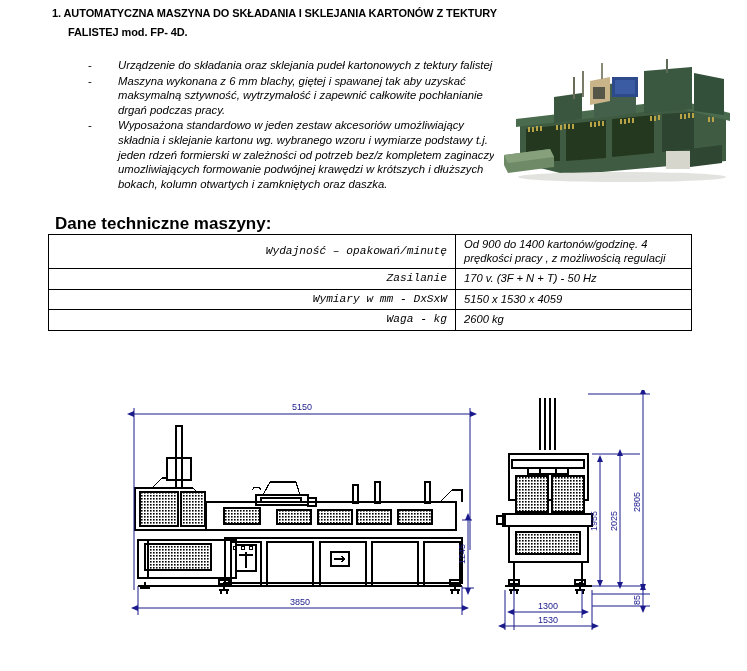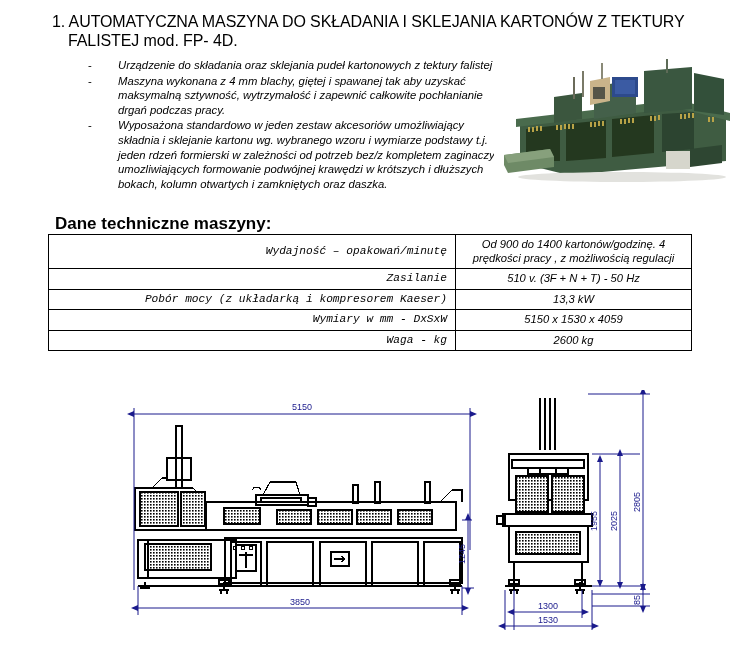--- a/index.html
+++ b/index.html
@@ -13,24 +13,24 @@
     position: relative;
     font-family: "Liberation Sans", sans-serif;
     color: #000000;
     overflow: hidden;
   }
 
   
   #doc-heading {
     position: absolute;
     left: 52px;
-    top: 12px;
+    top: 4px;
     width: 680px;
-    font-size: 16px;
-    font-weight: normal;
+    font-size: 11px;
+    font-weight: bold;
     line-height: 19px;
     letter-spacing: -0.1px;
   }
   #doc-heading .line2 {
     display: block;
     padding-left: 16px;
   }
 
   
   #feature-list {
@@ -91,21 +91,21 @@
     padding: 3px 8px;
     vertical-align: middle;
     line-height: 13.5px;
   }
   #specs-table td.spec-label {
     width: 390px;
     text-align: right;
     font-family: Liberation Mono, monospace;
   }
   #specs-table td.spec-value {
-    text-align: center;
+    text-align: left;
   }
 
   
   #technical-drawing {
     position: absolute;
     left: 0;
     top: 390px;
     width: 747px;
     height: 281px;
   }
@@ -121,21 +121,21 @@
   <span class="line2">FALISTEJ mod. FP- 4D.</span>
 </div>
 
 <div id="feature-list">
   <div class="feature-item">
     <span class="feature-dash">-</span>
     <span>Urządzenie do składania oraz sklejania pudeł kartonowych z tektury falistej</span>
   </div>
   <div class="feature-item">
     <span class="feature-dash">-</span>
-    <span>Maszyna wykonana z 4 mm blachy, giętej i spawanej  tak aby uzyskać maksymalną sztywność, wytrzymałość i zapewnić całkowite pochłanianie drgań podczas pracy.</span>
+    <span>Maszyna wykonana z 6 mm blachy, giętej i spawanej  tak aby uzyskać maksymalną sztywność, wytrzymałość i zapewnić całkowite pochłanianie drgań podczas pracy.</span>
   </div>
   <div class="feature-item">
     <span class="feature-dash">-</span>
     <span>Wyposażona standardowo w jeden zestaw akcesoriów umożliwiający składnia i sklejanie kartonu  wg. wybranego wzoru i wymiarze podstawy t.j.  jeden rdzeń formierski w zależności od potrzeb bez/z kompletem zaginaczy umozliwiających formowanie podwójnej krawędzi w krótszych i dłuższych bokach, kolumn otwartych i zamkniętych oraz daszka.</span>
   </div>
 </div>
 
 <div id="machine-photo">
   <svg width="244" height="126" viewBox="0 0 244 126">
     <rect x="0" y="0" width="244" height="126" fill="#ffffff"></rect>
@@ -207,25 +207,21 @@
 <div id="tech-data-title">Dane techniczne maszyny:</div>
 
 <table id="specs-table">
   <tbody>
     <tr>
       <td class="spec-label">Wydajność – opakowań/minutę</td>
       <td class="spec-value">Od 900 do 1400 kartonów/godzinę. 4 prędkości pracy , z możliwością  regulacji</td>
     </tr>
     <tr>
       <td class="spec-label">Zasilanie</td>
-      <td class="spec-value">510 v. (3F + N + T) - 50 Hz</td>
-    </tr>
-    <tr>
-      <td class="spec-label">Pobór mocy (z układarką i kompresorem Kaeser)</td>
-      <td class="spec-value">13,3 kW</td>
+      <td class="spec-value">170 v. (3F + N + T) - 50 Hz</td>
     </tr>
     <tr>
       <td class="spec-label">Wymiary w mm -  DxSxW</td>
       <td class="spec-value">5150 x 1530 x 4059</td>
     </tr>
     <tr>
       <td class="spec-label">Waga - kg</td>
       <td class="spec-value">2600  kg</td>
     </tr>
   </tbody>

